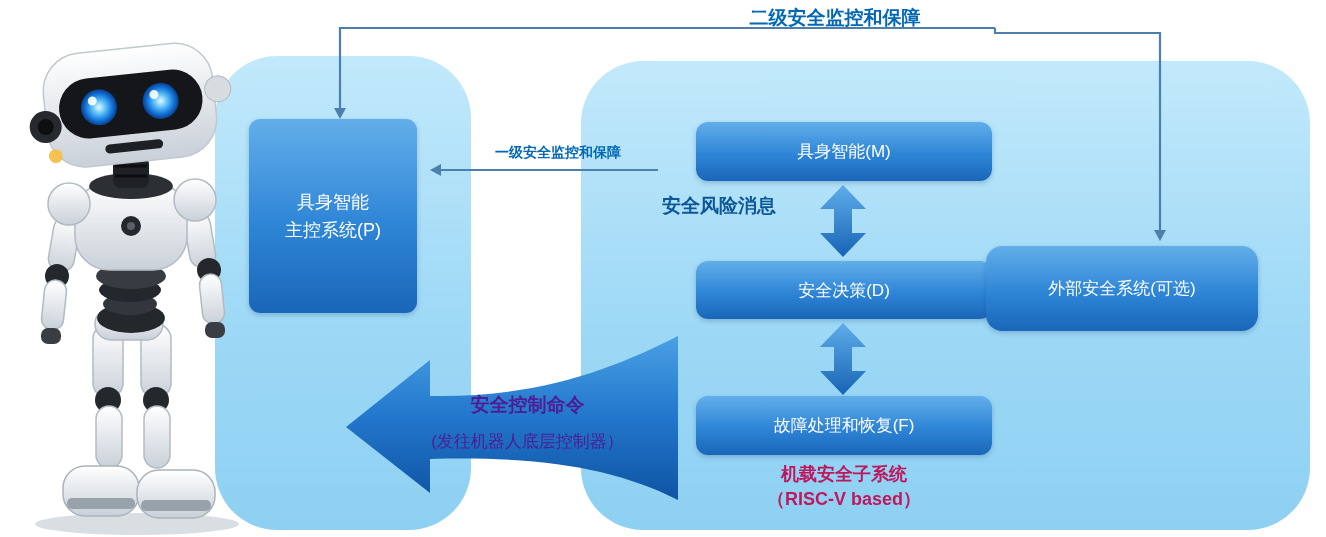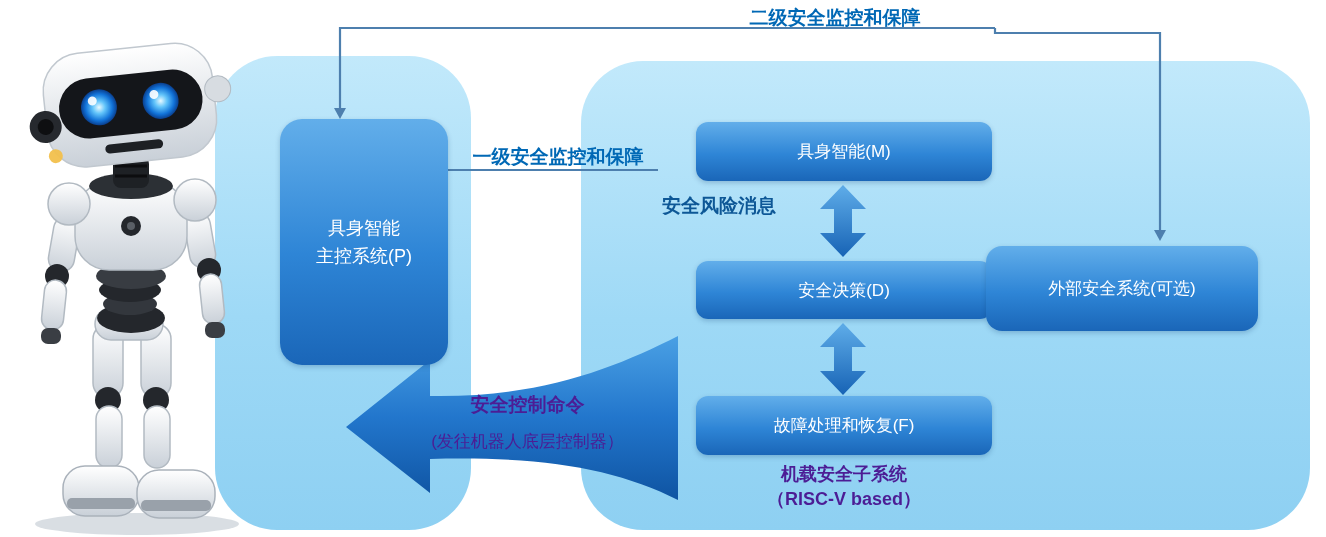--- a/index.html
+++ b/index.html
@@ -37,49 +37,49 @@
   .node {
     position: absolute;
     z-index: 3;
     display: flex; align-items: center; justify-content: center;
     text-align: center;
     color: #ffffff;
     background: linear-gradient(180deg, #62aeea 0%, #2e85d6 55%, #1a66b8 100%);
     box-shadow: 0 2px 5px rgba(15, 60, 110, 0.25);
     font-size: 17px;
   }
-  .node-p   { left: 280px;  top: 119px; width: 168px; height: 246px; border-radius: 22px; font-size: 18px; line-height: 28px; }
+  .node-p   { left: 249px;  top: 119px; width: 168px; height: 194px; border-radius: 11px; font-size: 18px; line-height: 28px; }
   .node-m   { left: 696px;  top: 122px; width: 296px; height: 59px;  border-radius: 12px; }
   .node-d   { left: 696px;  top: 261px; width: 296px; height: 58px;  border-radius: 12px; }
   .node-f   { left: 696px;  top: 396px; width: 296px; height: 59px;  border-radius: 12px; }
   .node-ext { left: 986px; top: 246px; width: 272px; height: 85px;  border-radius: 16px; }
 
   .label { position: absolute; z-index: 4; }
   .label-top {
     left: 735px; top: 5px; width: 200px;
     text-align: center; font-size: 19px; font-weight: 700; color: #0068b5;
   }
   .label-level1 {
     left: 458px; top: 144px; width: 200px;
-    text-align: center; font-size: 19px; font-weight: 700; color: #0068b5;
+    text-align: center; font-size: 14px; font-weight: 700; color: #0068b5;
   }
   .label-risk {
     left: 662px; top: 193px;
     font-size: 19px; font-weight: 600; color: #0d5796;
   }
   .label-cmd {
     left: 405px; top: 392px; width: 245px;
     text-align: center; color: #4c1d95; line-height: 25px;
   }
   .label-cmd .cmd1 { font-size: 19px; font-weight: 700; }
   .label-cmd .cmd2 { font-size: 17px; font-weight: 400; margin-top: 12px; }
   .label-caption {
     left: 696px; top: 462px; width: 296px;
     text-align: center; font-size: 18px; font-weight: 600;
-    color: #4c1d95; line-height: 25px;
+    color: #be185d; line-height: 25px;
   }
 </style>
 </head>
 <body>
 
 <div class="canvas">
 
   <div class="panel panel-left"></div>
   <div class="panel panel-right"></div>
 

